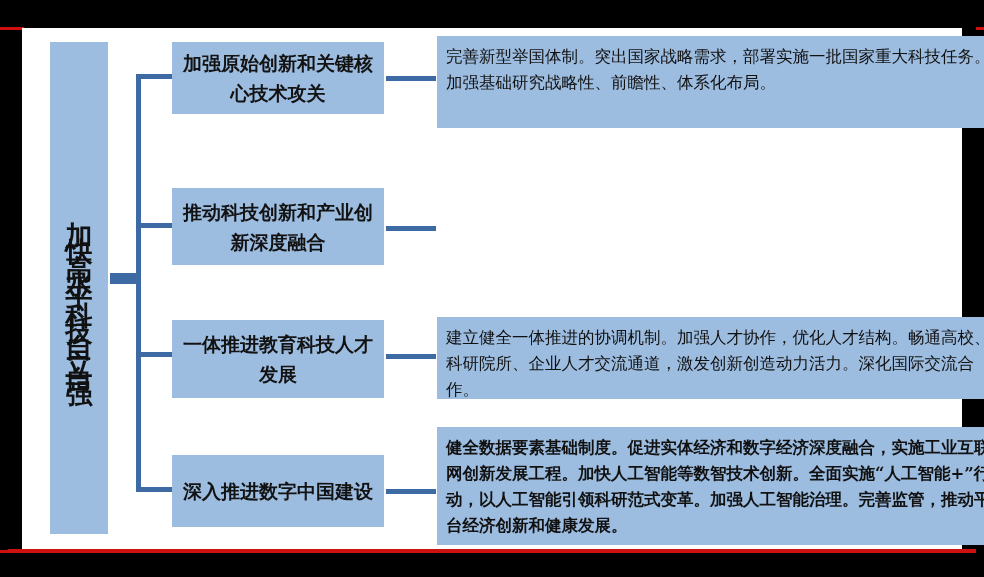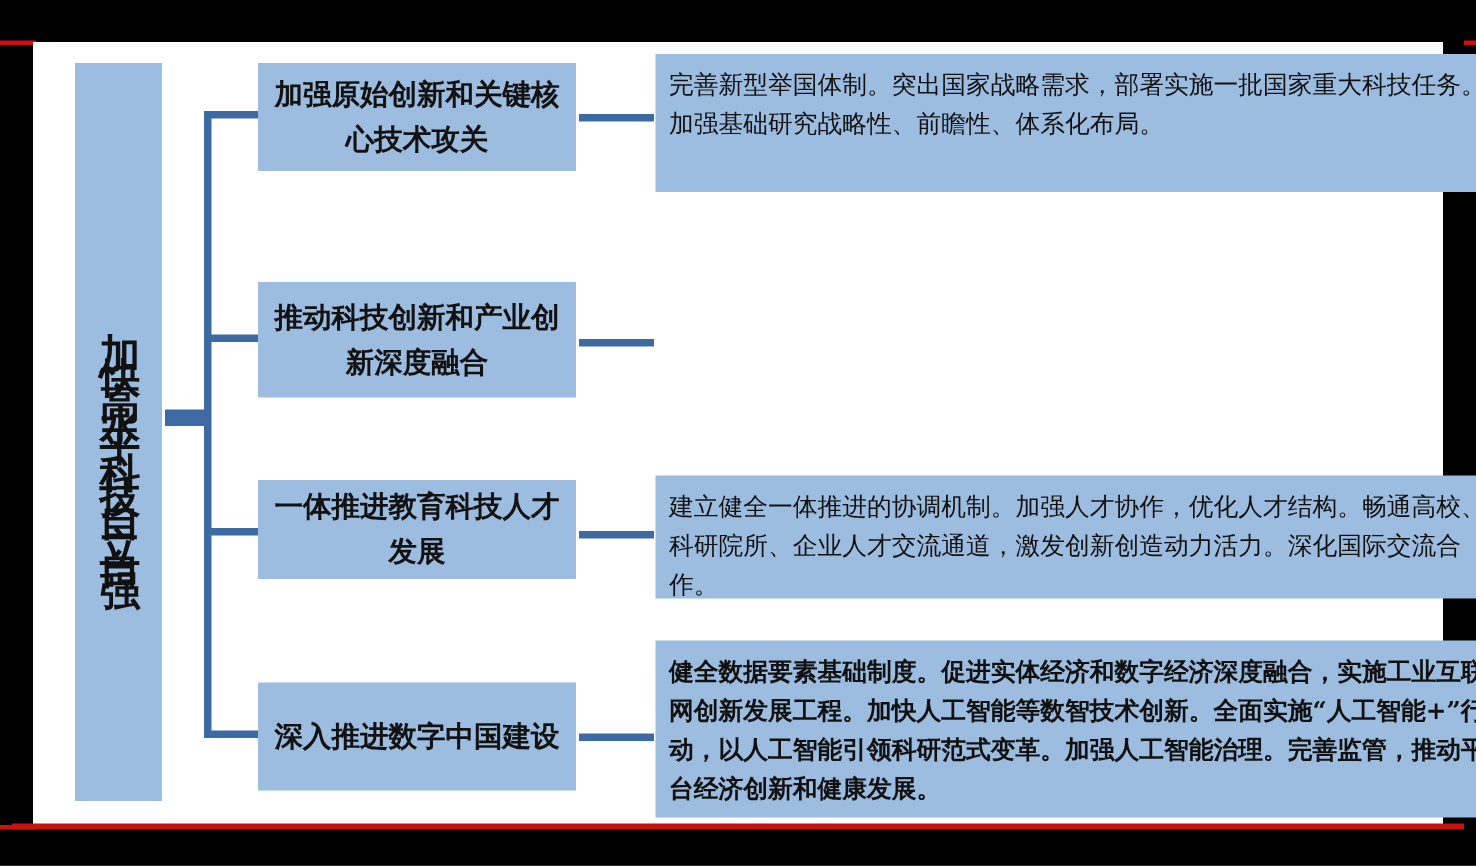--- a/index.html
+++ b/index.html
@@ -91,21 +91,21 @@
     text-align: center;
     font-family: "DejaVu Serif", "Liberation Serif", serif;
     font-size: 19px;
     font-weight: 600;
     line-height: 30px;
     color: #121212;
     padding: 4px 6px;
   }
   #cat-1 { top: 42px;  height: 72px; }
   #cat-2 { top: 188px; height: 77px; }
-  #cat-3 { top: 320px; height: 66px; }
+  #cat-3 { top: 320px; height: 78px; }
   #cat-4 { top: 455px; height: 72px; text-align: center; }
 
   
   .det-box {
     left: 437px;
     width: 574px;
     font-family: "DejaVu Serif", "Liberation Serif", serif;
     font-size: 16.5px;
     line-height: 26px;
     color: #111111;

